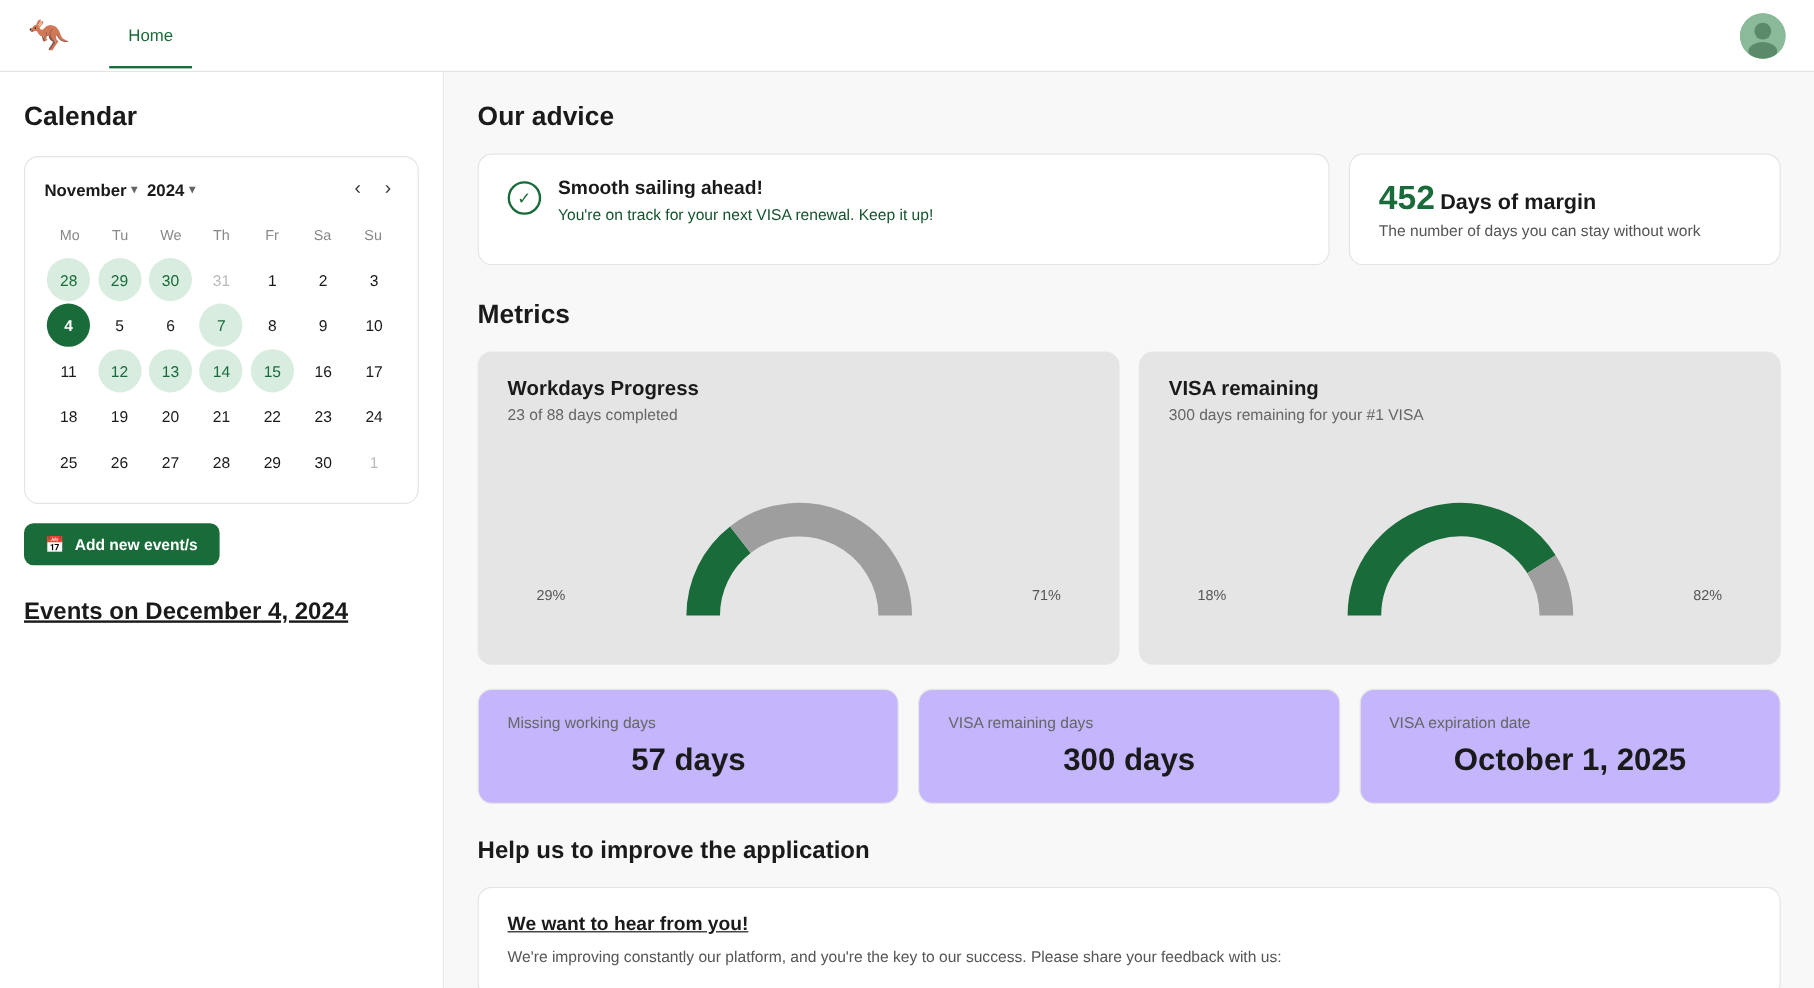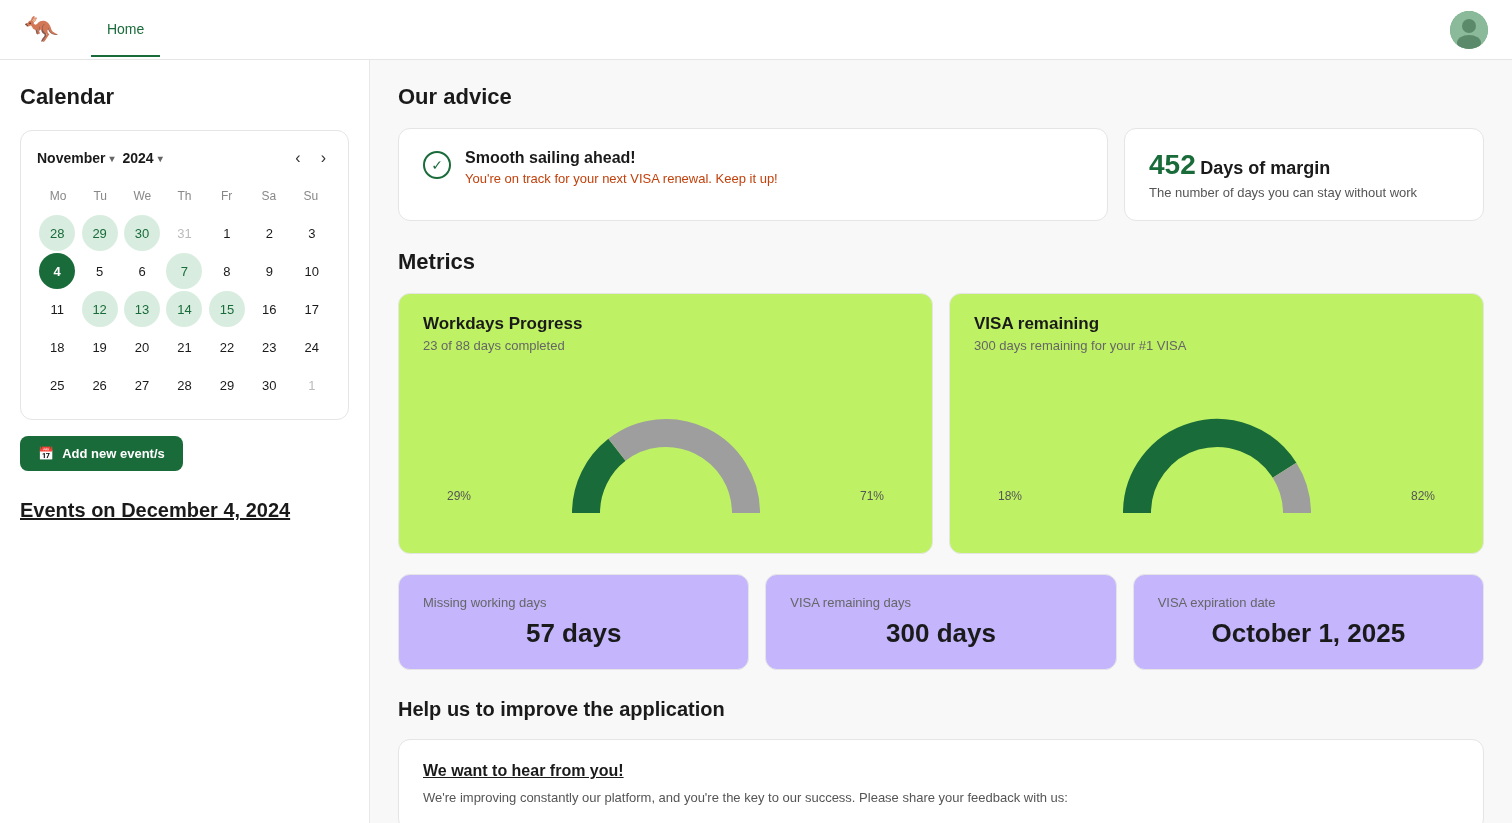--- a/index.html
+++ b/index.html
@@ -222,21 +222,21 @@
       margin-top: 2px;
     }
 
     .advice-text h3 {
       font-size: 16px;
       font-weight: 700;
       margin-bottom: 4px;
     }
     .advice-text p {
       font-size: 13px;
-      color: #c2410c;
+      color: #14532d;
     }
 
     .margin-content .margin-number {
       font-size: 28px;
       font-weight: 800;
       color: #1a6b3a;
     }
     .margin-content .margin-label {
       font-size: 18px;
       font-weight: 700;
@@ -249,21 +249,21 @@
     }
 
     
     .metrics-row {
       display: flex;
       gap: 16px;
       margin-bottom: 20px;
     }
 
     .metric-card {
-      background: #bef264;
+      background: #e5e5e5;
       border: 1px solid #e5e5e5;
       border-radius: 12px;
       padding: 20px 24px;
       flex: 1;
     }
 
     .metric-card h3 {
       font-size: 17px;
       font-weight: 700;
       margin-bottom: 4px;

